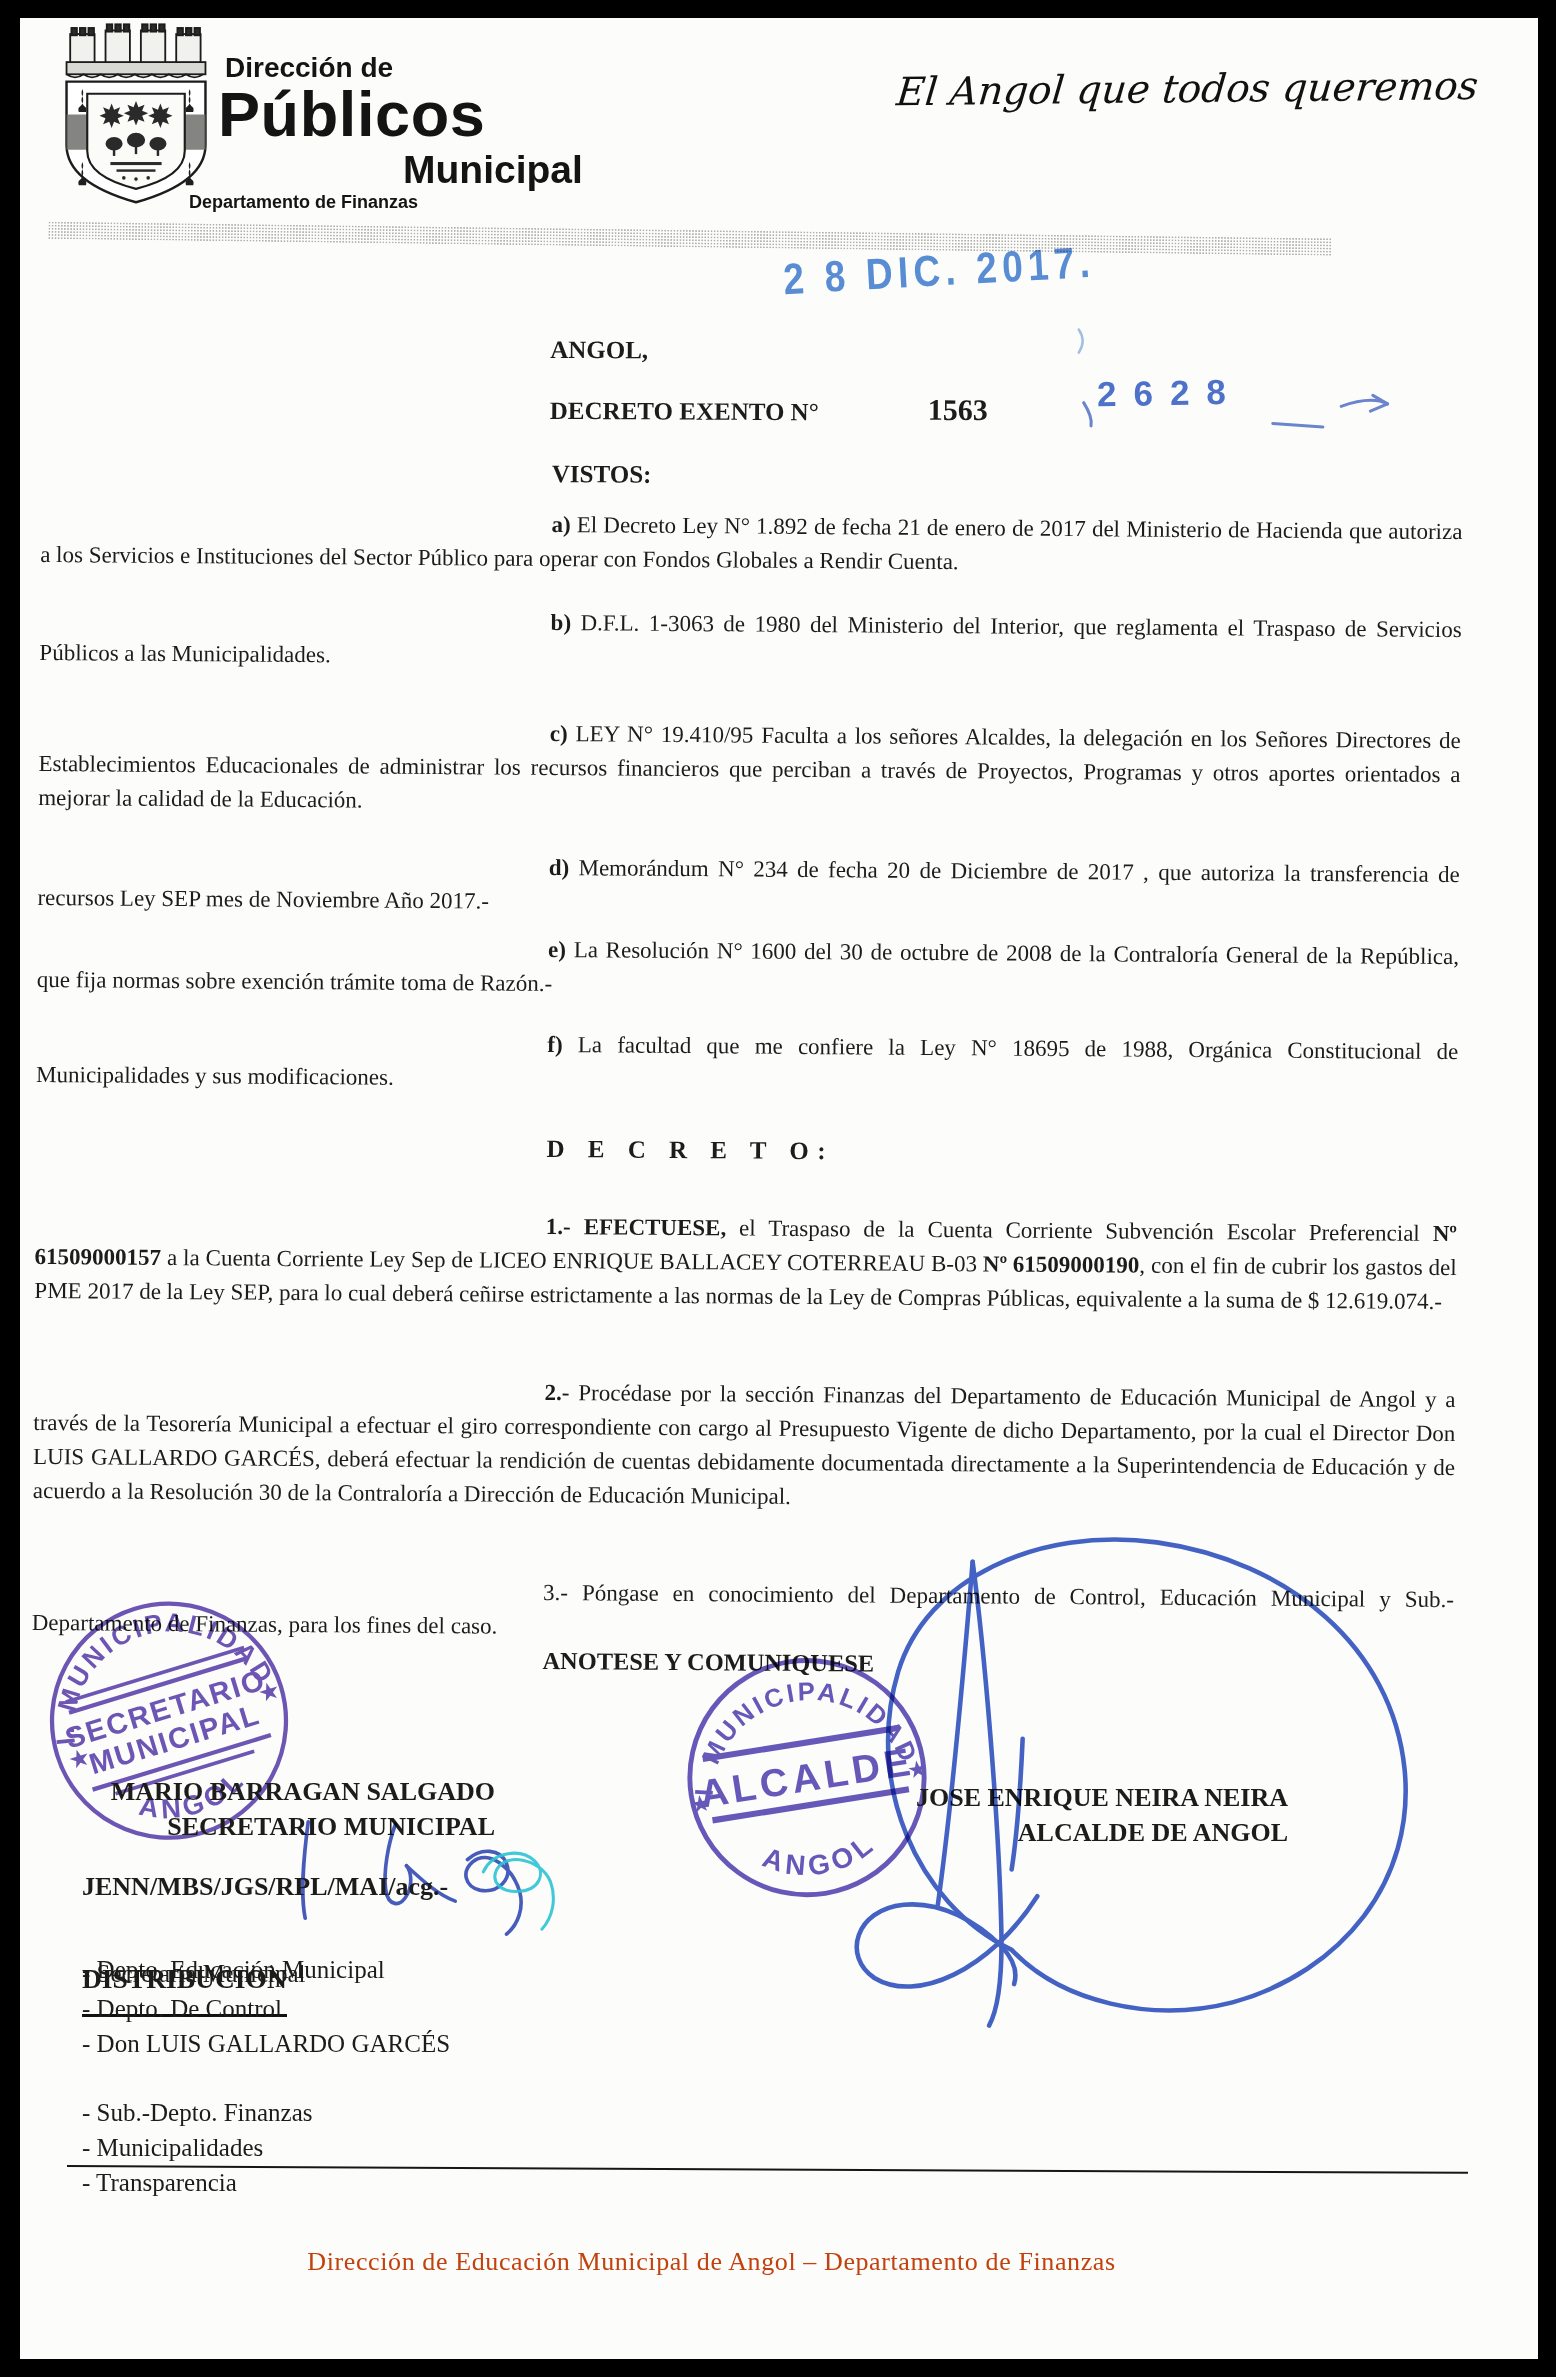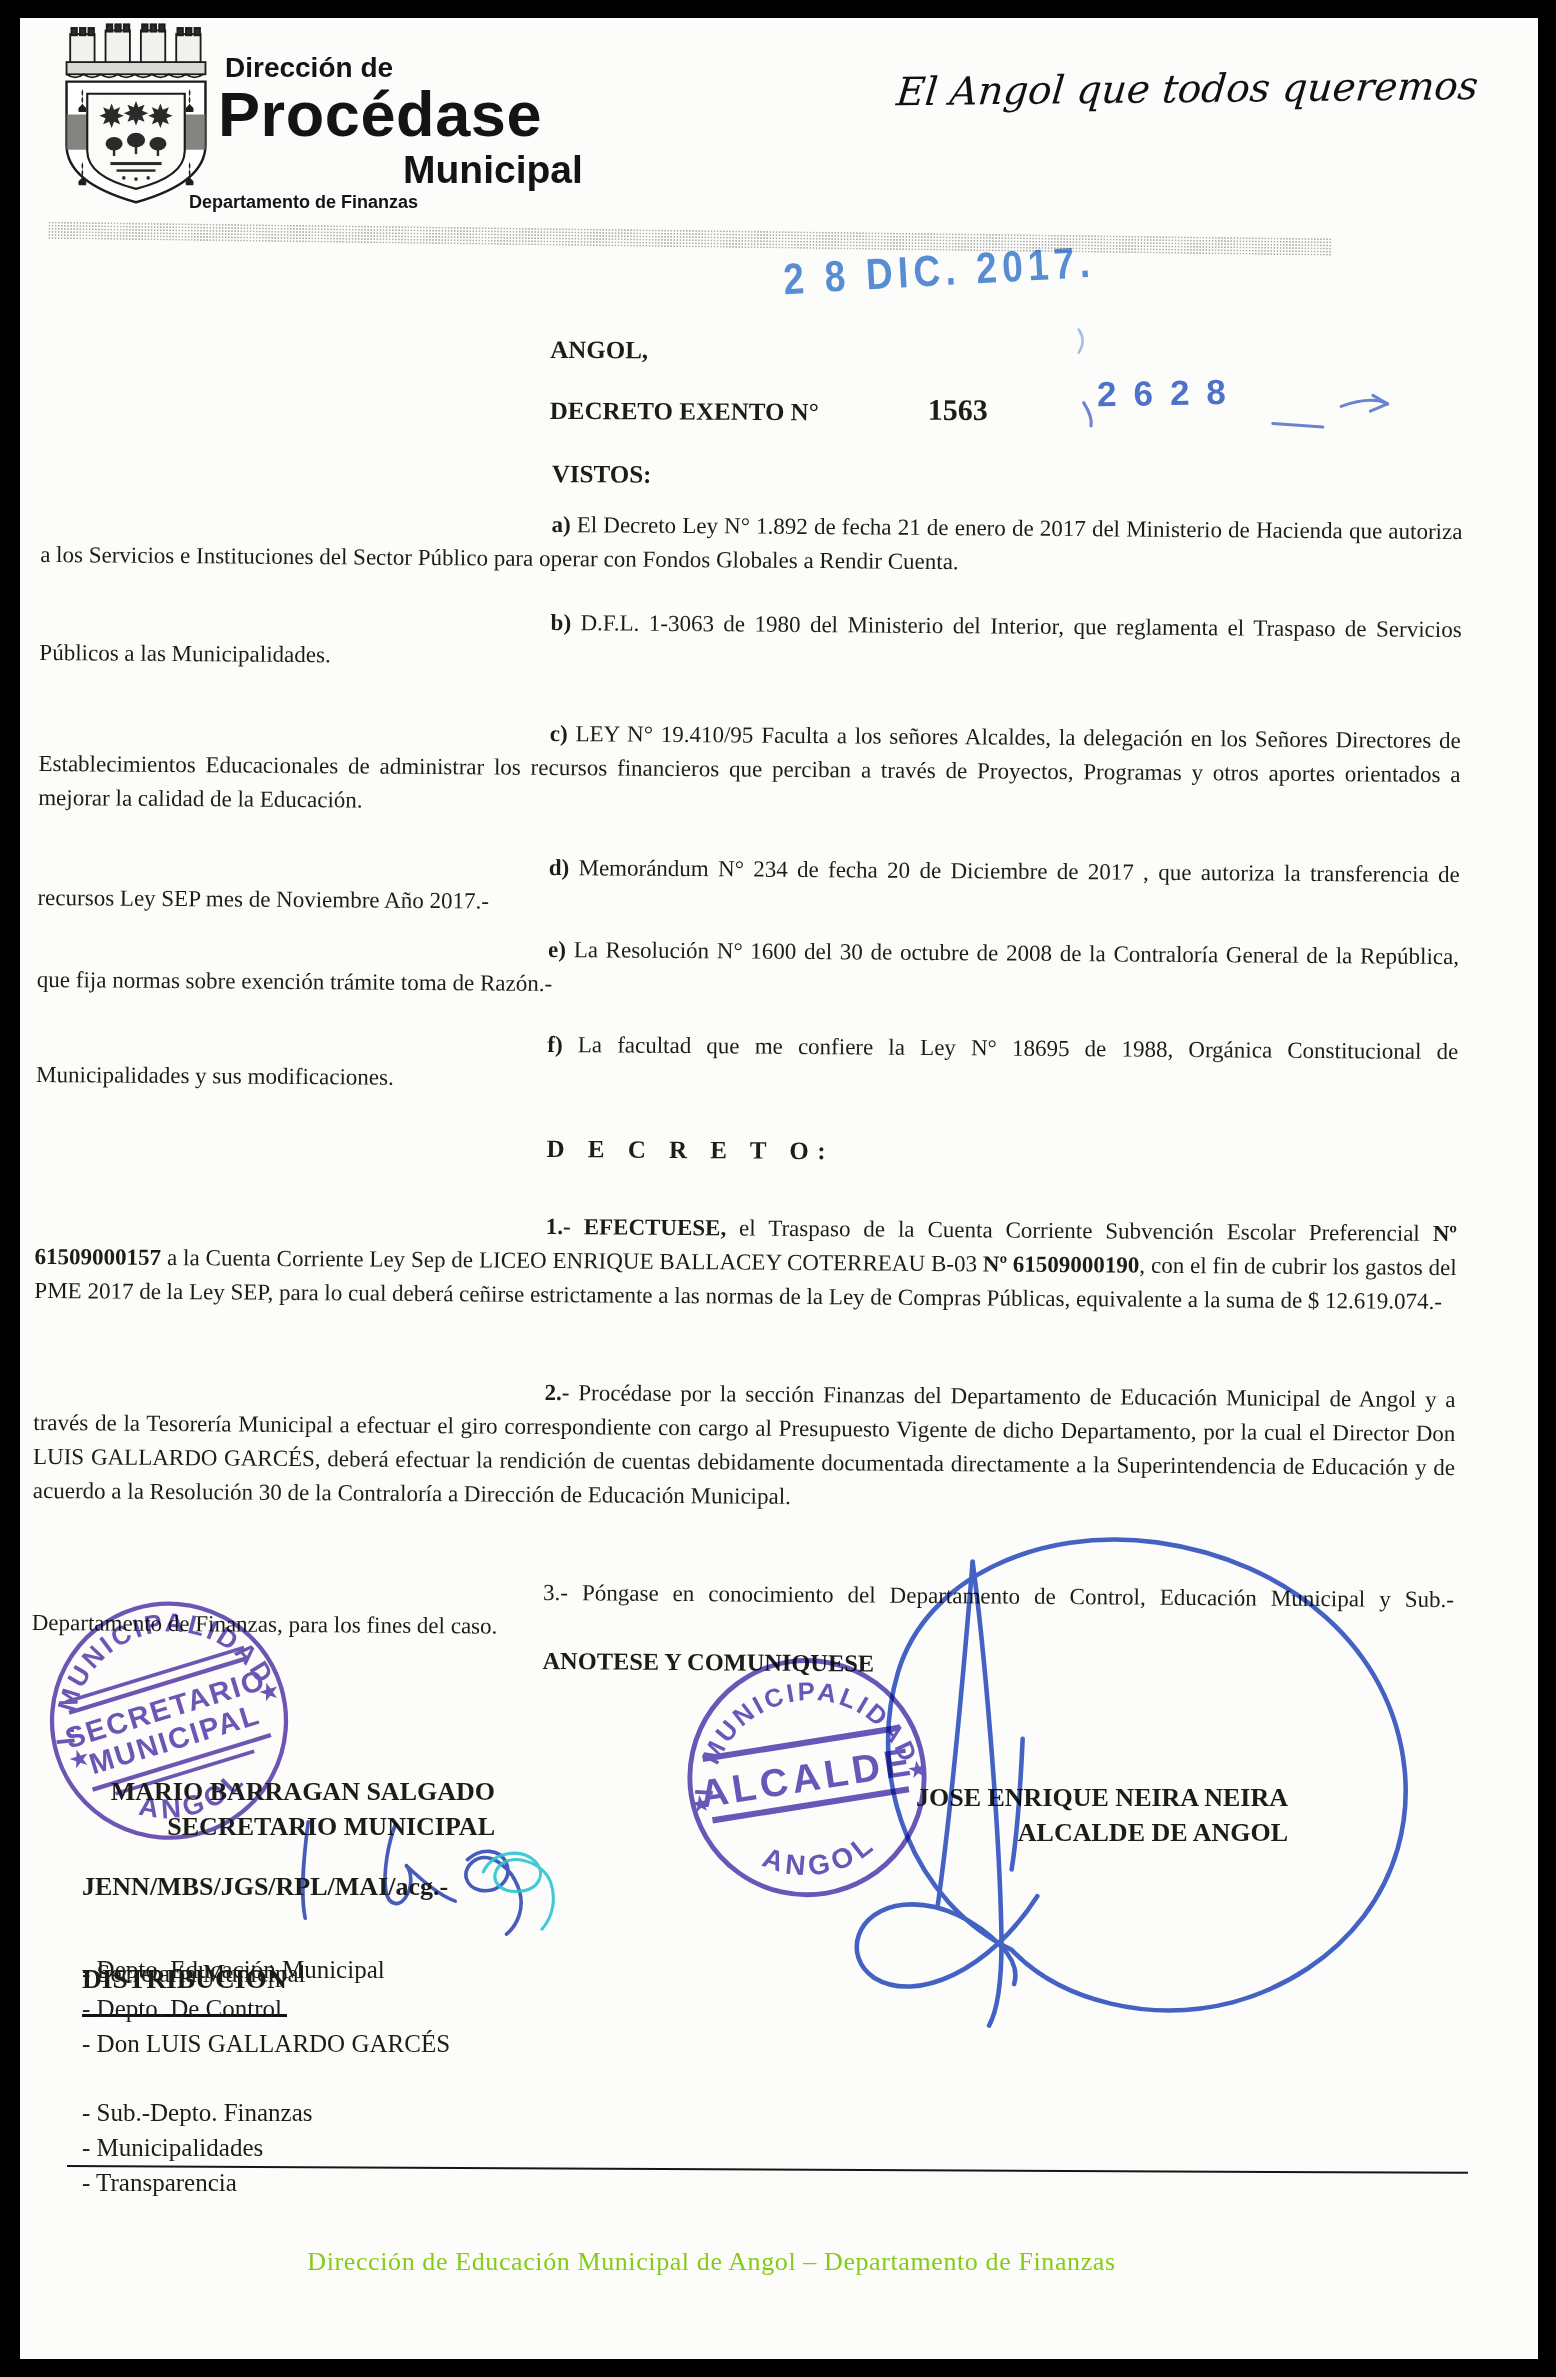--- a/index.html
+++ b/index.html
@@ -51,21 +51,21 @@
   #ltitle{left:104px;top:1812px;width:391px;}
   #rname{left:885px;top:1783px;width:403px;}
   #rtitle{left:885px;top:1818px;width:403px;}
   #initials{left:82px;top:1872px;font-weight:bold;font-size:26px;}
   #distlabel{left:82px;top:1963px;font-weight:bold;font-size:27.5px;
              border-bottom:3.1px solid #111;padding-bottom:19px;}
   .distitem{position:absolute;left:82px;font-size:25px;white-space:nowrap;}
   
   #rule{left:67px;top:2165px;width:1401px;height:1.8px;background:#161616;
         transform:rotate(0.28deg);transform-origin:0 0;}
-  .footline{position:absolute;width:1423px;text-align:center;font-size:26px;color:#84cc16;}
+  .footline{position:absolute;width:1423px;text-align:center;font-size:26px;color:#c2410c;}
   #foot1{top:2247px;letter-spacing:0.6px;}
   #foot2{top:2285px;}
   #foot-email{border-bottom:2.4px solid #20201e;padding-bottom:1.2px;}
   
   .ink{mix-blend-mode:multiply;}
   svg{display:block;}
 </style>
 </head>
 <body>
 
@@ -121,21 +121,21 @@
         <rect x="86" y="228" width="84" height="5"></rect>
         <rect x="96" y="240" width="64" height="4"></rect>
         <circle cx="108" cy="254" r="3"></circle>
           <circle cx="128" cy="256" r="3"></circle>
           <circle cx="148" cy="254" r="3"></circle>
       </g>
     </g>
   </svg>
 
   <div class="abs hdr-sans" id="hdr-line1">Dirección de</div>
-  <div class="abs hdr-sans" id="hdr-line2">Procédase</div>
+  <div class="abs hdr-sans" id="hdr-line2">Públicos</div>
   <div class="abs hdr-sans" id="hdr-line3">Municipal</div>
   <div class="abs hdr-sans" id="hdr-line4">Departamento de Finanzas</div>
   <div class="abs" id="slogan">El Angol que todos queremos</div>
   <div class="abs" id="dotband"></div>
 
   <div class="abs ink" id="datestamp">2 8 DIC. 2017.</div>
   <div class="abs ink" id="registry">2628</div>
 
   <div class="abs" id="headblock">
     <div class="headline" id="city">ANGOL,</div>

